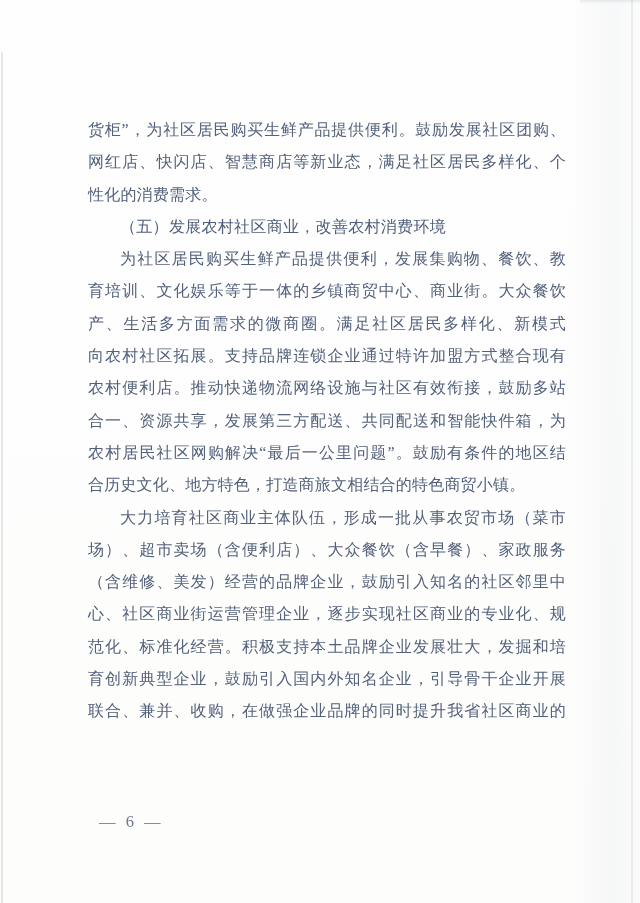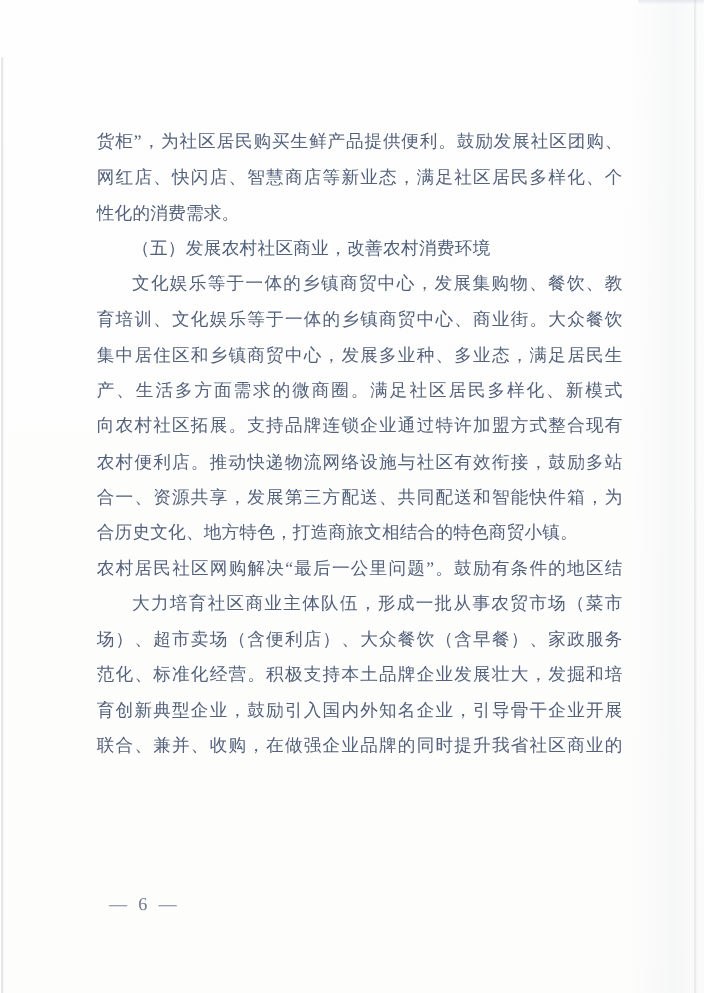--- a/index.html
+++ b/index.html
@@ -69,30 +69,31 @@
   <div class="edge-left"></div>
   <div class="edge-right"></div>
   <div class="streak-right"></div>
   <div class="corner-smudge"></div>
 
   <div class="text-block">
     <div class="line j">货柜”，为社区居民购买生鲜产品提供便利。鼓励发展社区团购、</div>
     <div class="line j">网红店、快闪店、智慧商店等新业态，满足社区居民多样化、个</div>
     <div class="line">性化的消费需求。</div>
     <div class="line heading indent">（五）发展农村社区商业，改善农村消费环境</div>
-    <div class="line j indent">文化娱乐等于一体的乡镇商贸中心，发展集购物、餐饮、教</div>
+    <div class="line j indent">为社区居民购买生鲜产品提供便利，发展集购物、餐饮、教</div>
     <div class="line j">育培训、文化娱乐等于一体的乡镇商贸中心、商业街。大众餐饮</div>
-    <div class="line j">集中居住区和乡镇商贸中心，发展多业种、多业态，满足居民生</div>
     <div class="line j">产、生活多方面需求的微商圈。满足社区居民多样化、新模式</div>
     <div class="line j">向农村社区拓展。支持品牌连锁企业通过特许加盟方式整合现有</div>
     <div class="line j">农村便利店。推动快递物流网络设施与社区有效衔接，鼓励多站</div>
     <div class="line j">合一、资源共享，发展第三方配送、共同配送和智能快件箱，为</div>
+    <div class="line j">农村居民社区网购解决“最后一公里问题”。鼓励有条件的地区结</div>
     <div class="line">合历史文化、地方特色，打造商旅文相结合的特色商贸小镇。</div>
-    <div class="line j">农村居民社区网购解决“最后一公里问题”。鼓励有条件的地区结</div>
     <div class="line j indent">大力培育社区商业主体队伍，形成一批从事农贸市场（菜市</div>
     <div class="line j">场）、超市卖场（含便利店）、大众餐饮（含早餐）、家政服务</div>
+    <div class="line j">（含维修、美发）经营的品牌企业，鼓励引入知名的社区邻里中</div>
+    <div class="line j">心、社区商业街运营管理企业，逐步实现社区商业的专业化、规</div>
     <div class="line j">范化、标准化经营。积极支持本土品牌企业发展壮大，发掘和培</div>
     <div class="line j">育创新典型企业，鼓励引入国内外知名企业，引导骨干企业开展</div>
     <div class="line j">联合、兼并、收购，在做强企业品牌的同时提升我省社区商业的</div>
   </div>
 
   <div class="page-number">— 6 —</div>
 </div>
 
 </body></html>

